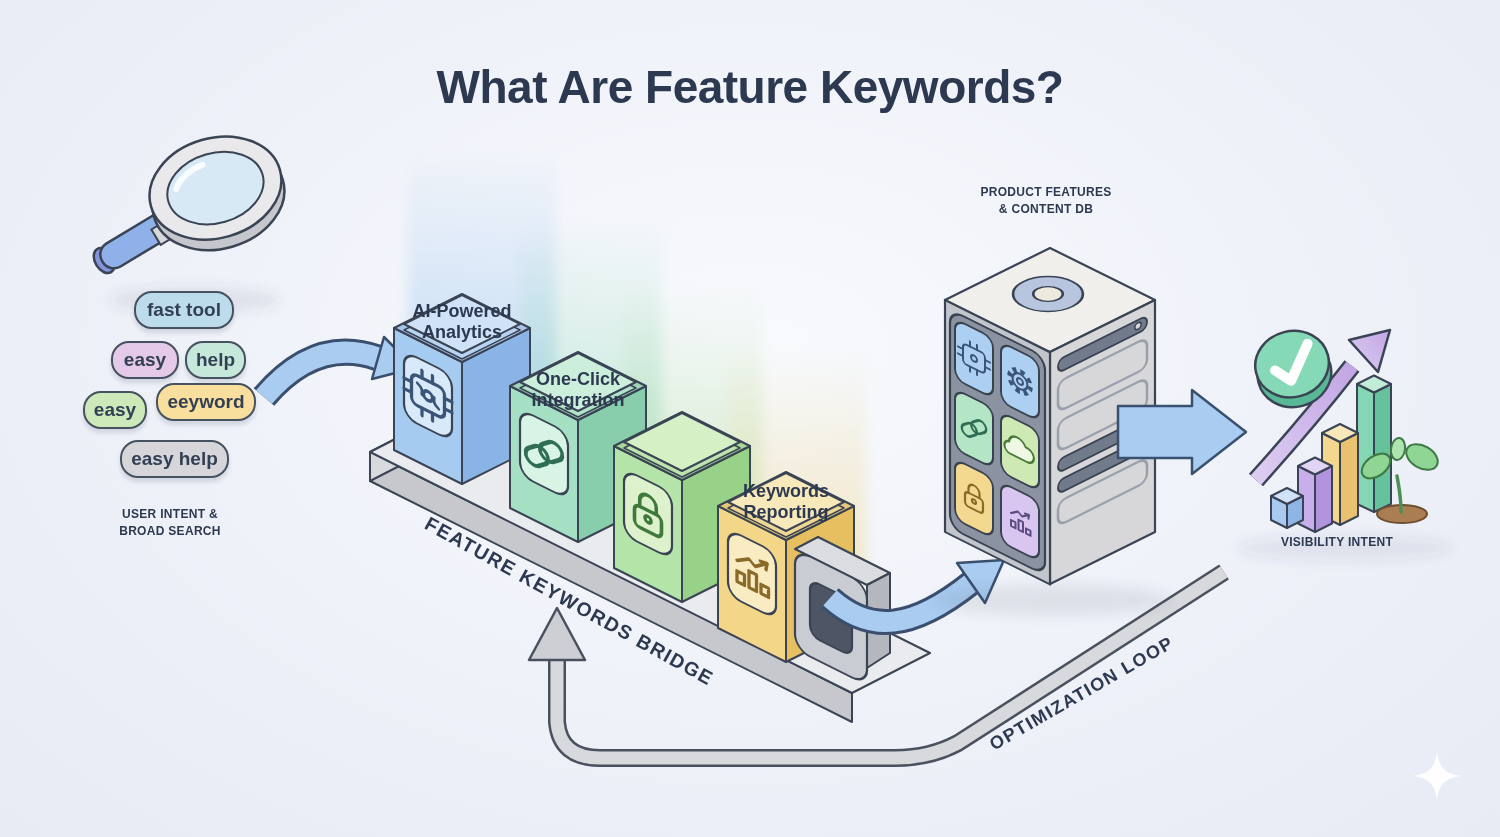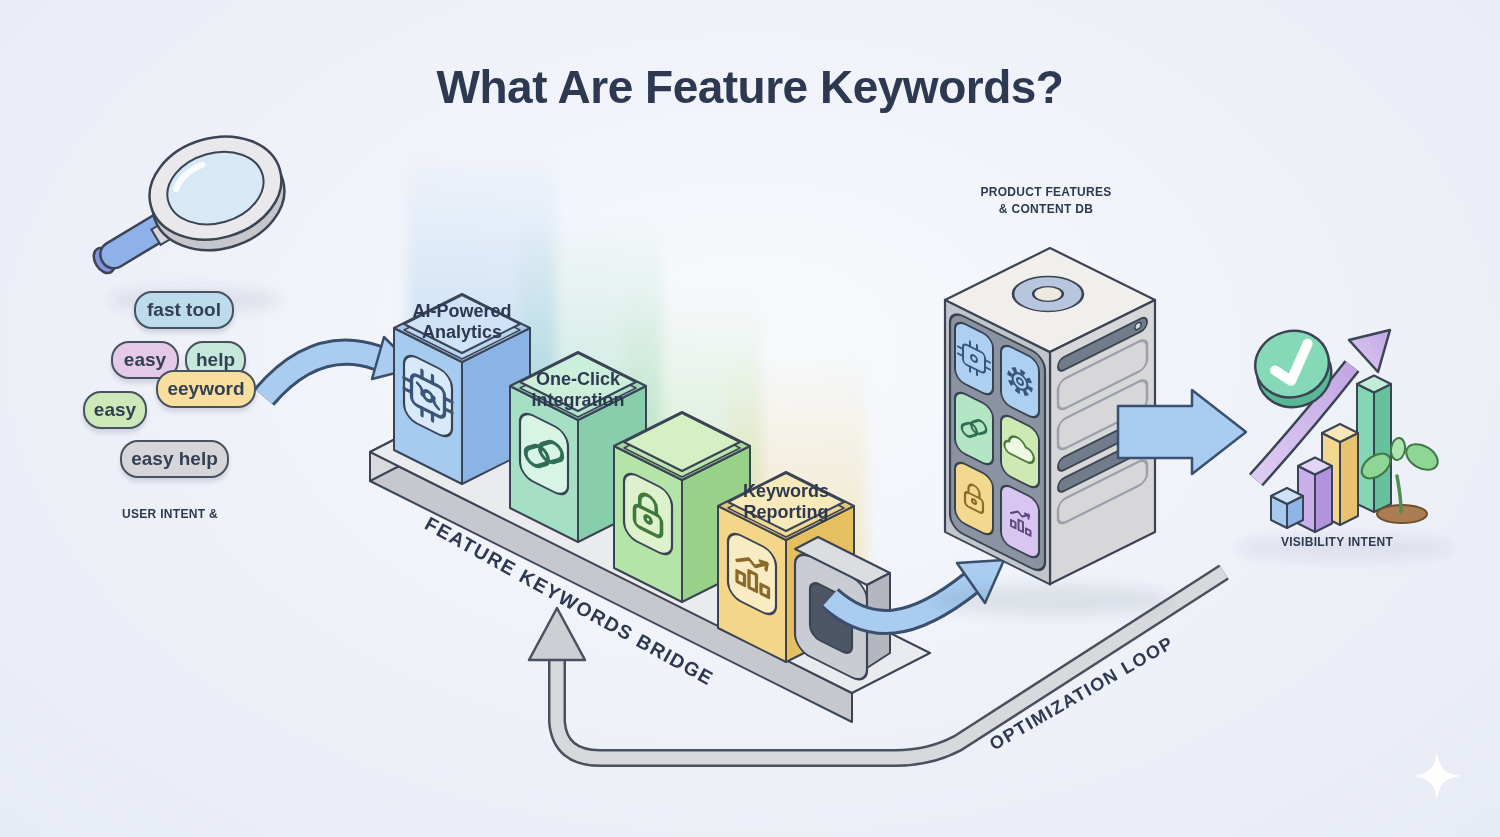--- a/index.html
+++ b/index.html
@@ -17,21 +17,21 @@
   .tag{
     position:absolute;display:flex;align-items:center;justify-content:center;
     border:2px solid #46525f;border-radius:18px;height:34px;
     font-size:19px;font-weight:600;color:#333f54;
     box-shadow:0 4px 4px rgba(60,70,100,0.16);
   }
   .t0{left:134px;top:291px;width:96px;background:#bcdcec;}
   .t1{left:111px;top:341px;width:64px;background:#e4c9e9;}
   .t2{left:185px;top:341px;width:57px;background:#c5e8da;}
   .t3{left:83px;top:391px;width:60px;background:#cde9b9;}
-  .t4{left:156px;top:370px;width:96px;background:#f8df9e;}
+  .t4{left:156px;top:383px;width:96px;background:#f8df9e;}
   .t5{left:120px;top:440px;width:105px;background:#d6d6da;}
   
   .caption{
     position:absolute;text-align:center;font-weight:700;
     font-size:12px;line-height:1.4;letter-spacing:0.3px;color:#2c3950;
   }
   .cap-user{left:60px;top:506px;width:220px;}
   .cap-db{left:936px;top:184px;width:220px;}
   .cap-results{left:1226px;top:534px;width:222px;}
   
@@ -345,20 +345,21 @@
 
   <div class="tag t0">fast tool</div>
   <div class="tag t1">easy</div>
   <div class="tag t2">help</div>
   <div class="tag t3">easy</div>
   <div class="tag t4">eeyword</div>
   <div class="tag t5">easy help</div>
 
   <div class="caption cap-user">
     <span style="display:block">USER INTENT &amp;</span>
+    <span style="display:block">BROAD SEARCH</span>
   </div>
 
   <div class="block-label bl0">AI-Powered Analytics</div>
   <div class="block-label bl1">One-Click Integration</div>
   <div class="block-label bl3">Keywords Reporting</div>
 
   <div class="rot-label lbl-bridge">FEATURE KEYWORDS BRIDGE</div>
   <div class="rot-label lbl-loop">OPTIMIZATION LOOP</div>
 
   <div class="caption cap-db">

